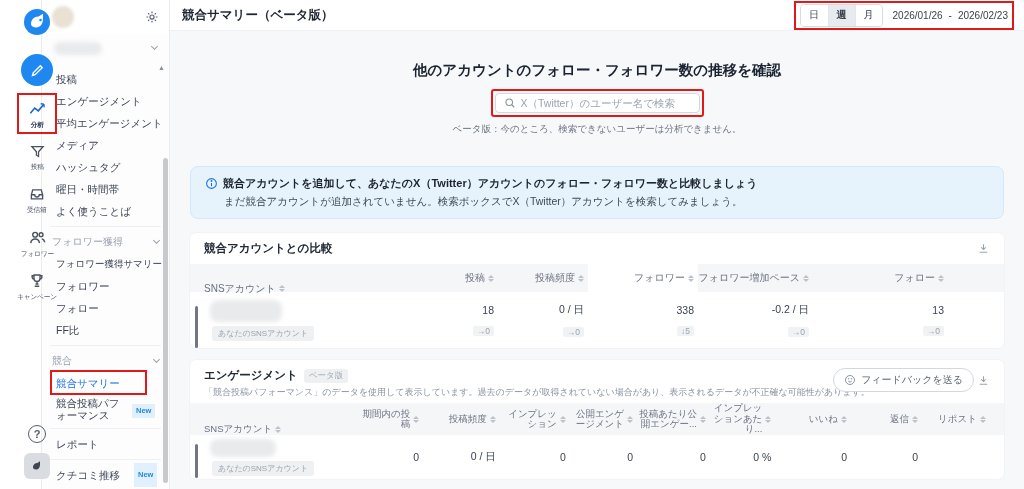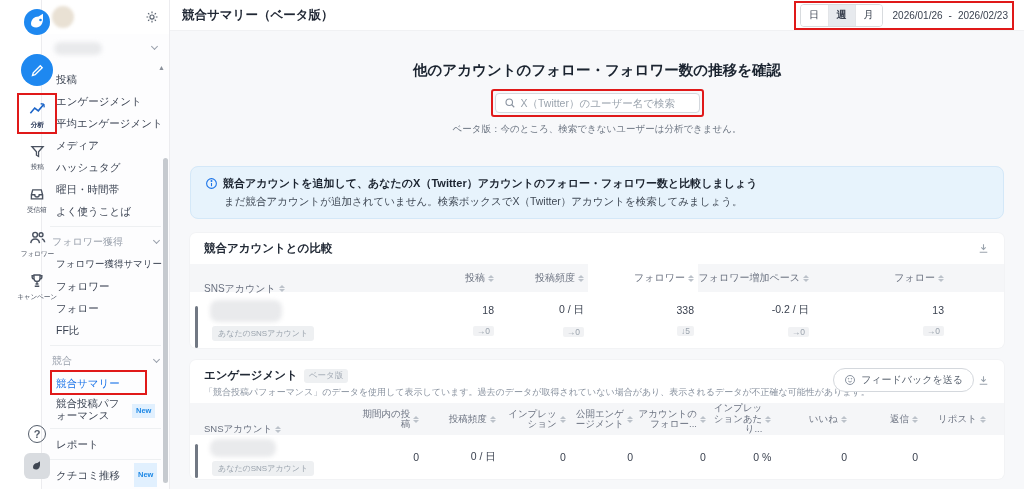--- a/index.html
+++ b/index.html
@@ -411,21 +411,21 @@
           </span>
       </div>
       <div class="th c2-4">
         <span>公開エンゲージメント</span>
         <span class="sort">
             <i class="up"></i>
             <i class="dn"></i>
           </span>
       </div>
       <div class="th c2-5">
-        <span>アカウントのフォロー...</span>
+        <span>投稿あたり公開エンゲー...</span>
         <span class="sort">
             <i class="up"></i>
             <i class="dn"></i>
           </span>
       </div>
       <div class="th c2-6">
         <span>インプレッションあたり...</span>
         <span class="sort">
             <i class="up"></i>
             <i class="dn"></i>

